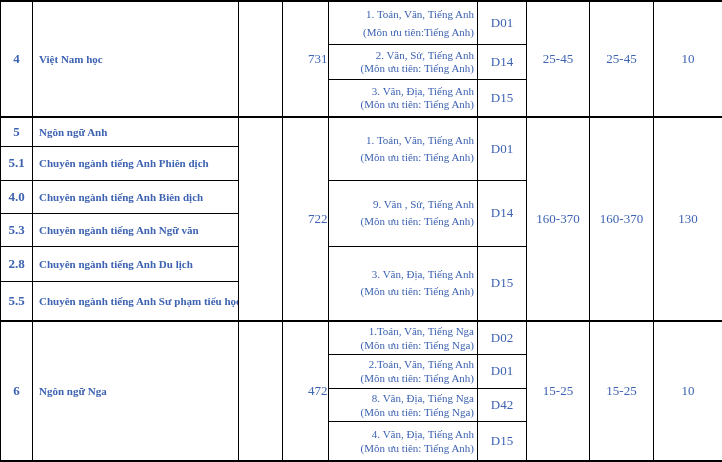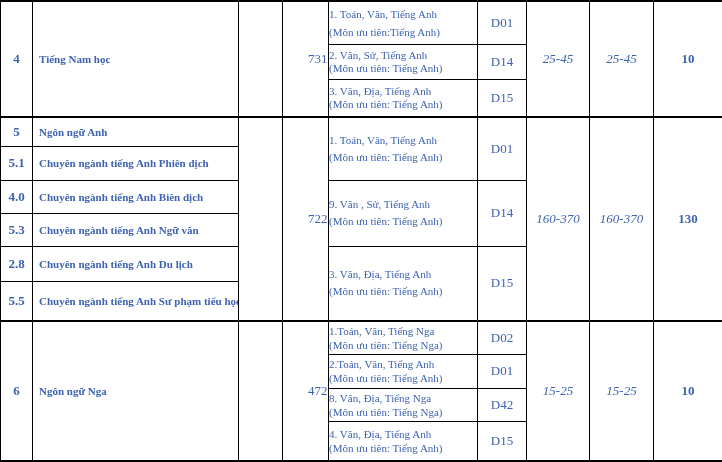--- a/index.html
+++ b/index.html
@@ -24,24 +24,24 @@
     border: 1px solid #000;
     vertical-align: middle;
     padding: 0;
     font-size: 13px;
     overflow: hidden;
   }
   td.be { border-bottom: 2px solid #000; }
   td.num   { text-align: center; font-weight: bold; }
   td.name  { text-align: left; font-weight: bold; padding-left: 6px; white-space: nowrap; font-size: 11px; }
   td.code  { text-align: center; padding-left: 25px; }
-  td.combo { text-align: left; padding-right: 3px; font-size: 11px; }
+  td.combo { text-align: right; padding-left: 5px; padding-right: 3px; font-size: 11px; }
   td.bcode { text-align: center; }
-  td.range { text-align: center; font-style: italic; }
-  td.quota { text-align: center; font-weight: bold; }
+  td.range { text-align: center; }
+  td.quota { text-align: center; }
   td.sp-wide  { line-height: 18px; }
   td.sp-tight { line-height: 13px; margin-left: 41px; }
   td.sp-mid   { line-height: 17px; }
   td.sp-norm  { line-height: 14px; }
   .combo-line { white-space: nowrap; }
 </style>
 </head>
 <body>
 
 <table class="adm">
@@ -53,21 +53,21 @@
     <col style="width:149px">
       <col style="width:49px">
       <col style="width:63px">
       <col style="width:64px">
       <col style="width:69px">
   </colgroup>
 
   <tbody>
       <tr style="height:43px">
     <td class="num be" rowspan="3">4</td>
-    <td class="name be" rowspan="3">Tiếng Nam học</td>
+    <td class="name be" rowspan="3">Việt Nam học</td>
     <td class="be" rowspan="3"></td>
     <td class="code be" rowspan="3">7310630</td>
     <td class="combo sp-wide">
       <div class="combo-line">1. Toán, Văn, Tiếng Anh</div>
       <div class="combo-line">(Môn ưu tiên:Tiếng Anh)</div>
     </td>
     <td class="bcode">D01</td>
     <td class="range be" rowspan="3">25-45</td>
     <td class="range be" rowspan="3">25-45</td>
     <td class="quota be" rowspan="3">10</td>

